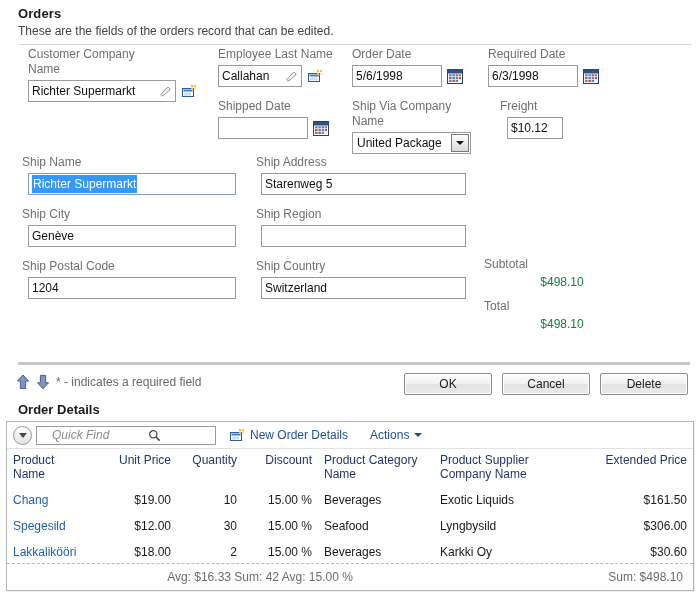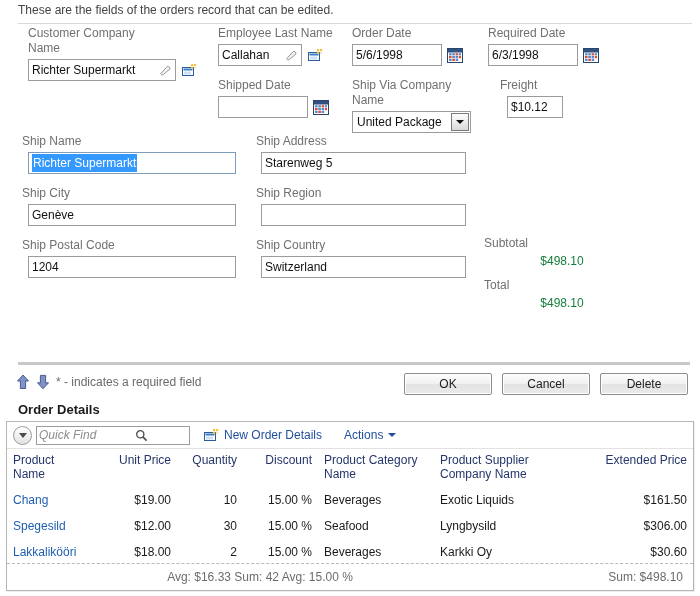--- a/index.html
+++ b/index.html
@@ -205,21 +205,21 @@
     width: 0; height: 0;
     border-left: 4px solid transparent;
     border-right: 4px solid transparent;
     border-top: 5px solid #4a4a4a;
   }
   .qf-input {
     width: 148px; height: 17px;
     border: 1px solid #9b9b9b;
     margin-left: 4px;
     display: flex; align-items: center;
-    padding: 0 2px;
+    padding: 0 15px;
     background: #ffffff;
     flex: 0 0 auto;
   }
   .qf-input span {
     font-style: italic;
     color: #8d8d8d;
     font-size: 12px;
     flex: 1 1 auto;
   }
   .tb-item {
@@ -286,20 +286,21 @@
   .gf-right {
     position: absolute;
     right: 10px;
   }
 </style>
 </head>
 <body>
 
 <div id="page">
 
+  <div class="form-title">Orders</div>
   <div class="form-desc">These are the fields of the orders record that can be edited.</div>
   <div class="hdr-rule"></div>
 
   <div class="fields">
 
     <div class="fld" style="left:28px; top:2px; width:180px;">
       <div class="fld-label">Customer Company
 Name</div>
       <div class="fld-row">
         <div class="txtbox" style="width:140px;">

